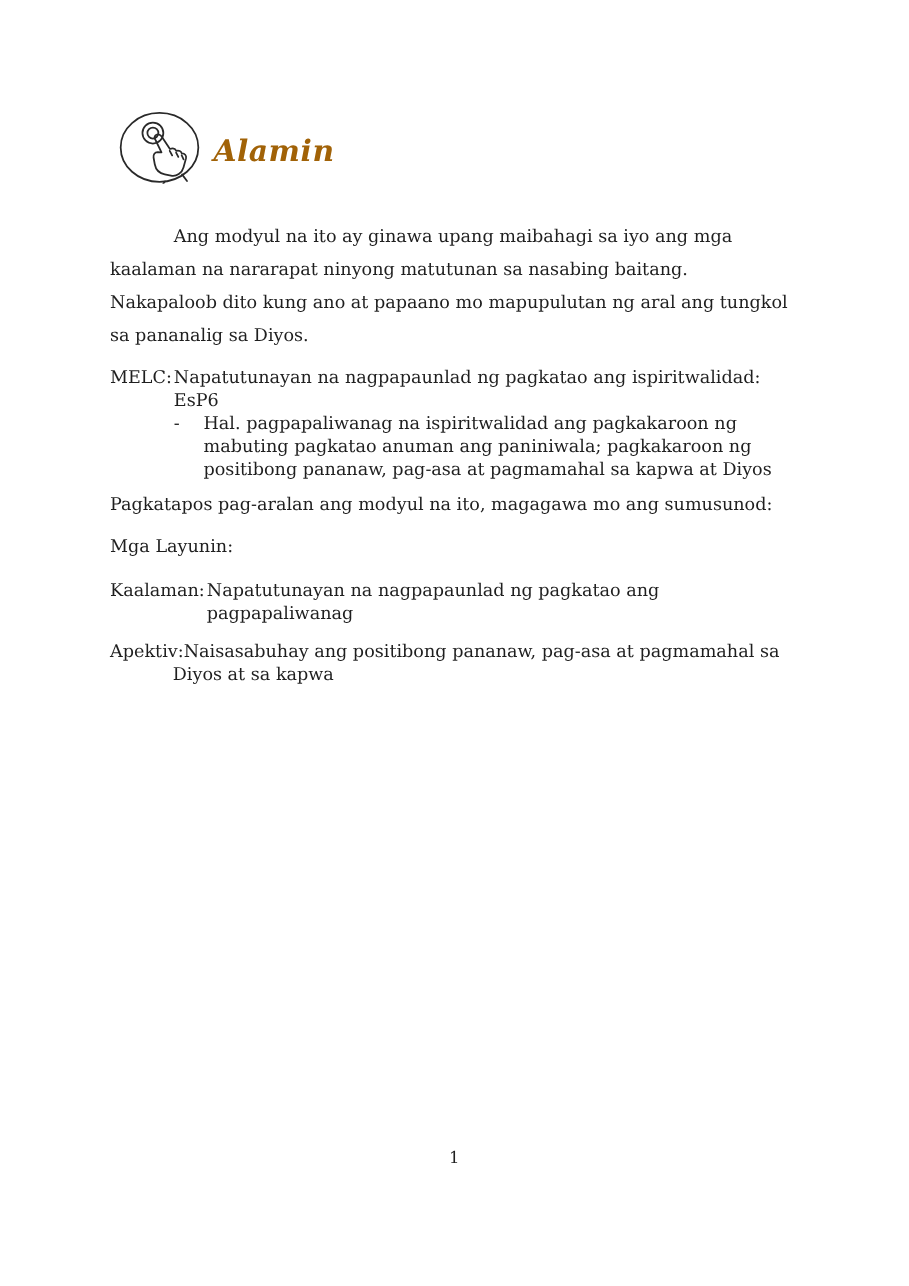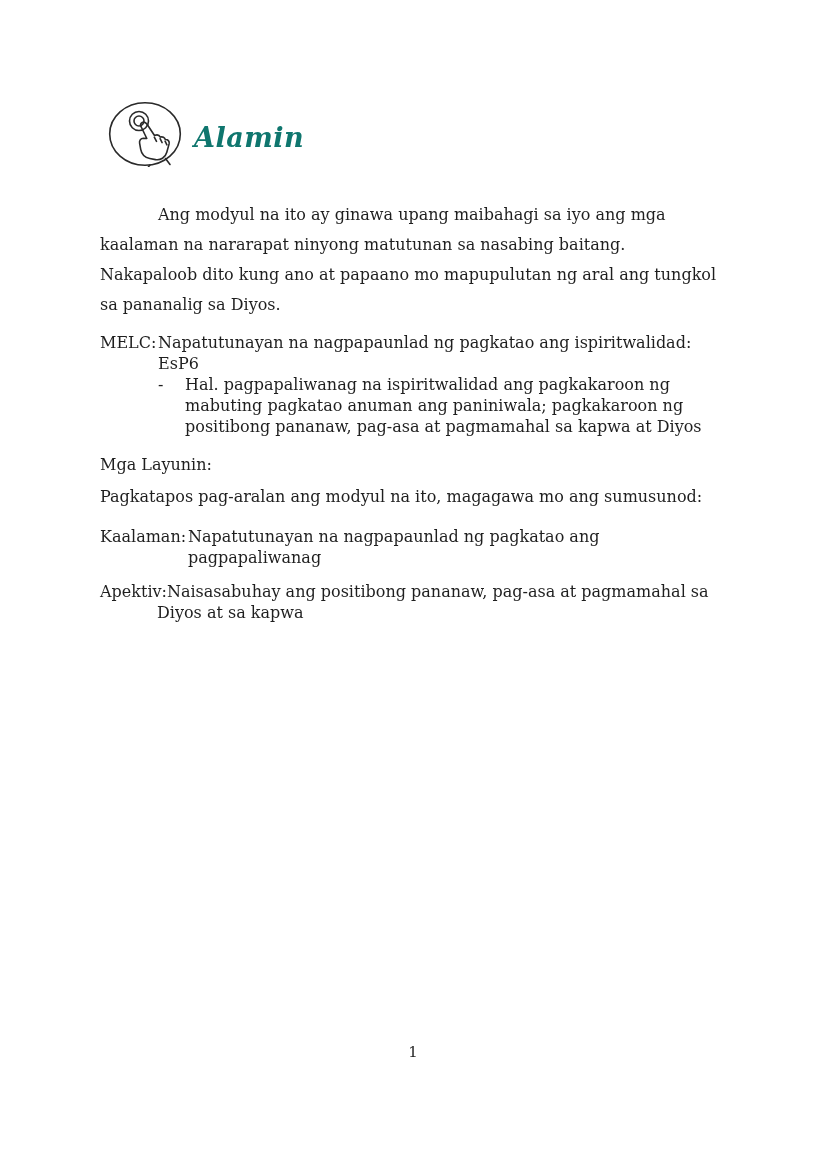--- a/index.html
+++ b/index.html
@@ -25,21 +25,21 @@
     margin: 101px 0 0 108px;
     height: 66px;
   }
   .header .icon-wrap { width: 74px; height: 66px; flex: 0 0 auto; }
   .page-title {
     margin: 6px 0 0 0;
     font-size: 27px;
     font-weight: bold;
     font-style: italic;
     letter-spacing: 0.5px;
-    color: #0f766e;
+    color: #a16207;
   }
 
   
   .content { margin: 33px 28px 0 100px; }
 
   .intro {
     line-height: 30px;
     text-indent: 58px;
     white-space: pre-line;
   }
@@ -118,23 +118,23 @@
 sa pananalig sa Diyos.</div>
 
     <div class="melc-block">
       <div class="block hang h58"><span class="lbl">MELC:</span><span>Napatutunayan na nagpapaunlad ng pagkatao ang ispiritwalidad:
 EsP6</span></div>
       <div class="block hang hbul"><span class="lbl">-</span><span>Hal. pagpapaliwanag na ispiritwalidad ang pagkakaroon ng
 mabuting pagkatao anuman ang paniniwala; pagkakaroon ng
 positibong pananaw, pag-asa at pagmamahal sa kapwa at Diyos</span></div>
     </div>
 
+    <div class="block pagkatapos">Pagkatapos pag-aralan ang modyul na ito, magagawa mo ang sumusunod:</div>
+
     <div class="block layunin">Mga Layunin:</div>
-
-    <div class="block pagkatapos">Pagkatapos pag-aralan ang modyul na ito, magagawa mo ang sumusunod:</div>
 
     <div class="block hang h88 obj-kaalaman"><span class="lbl">Kaalaman:</span><span>Napatutunayan na nagpapaunlad ng pagkatao ang
 pagpapaliwanag</span></div>
 
 
     <div class="block hang h57 obj-apektiv"><span class="lbl">Apektiv:</span><span>Naisasabuhay ang positibong pananaw, pag-asa at pagmamahal sa
 Diyos at sa kapwa</span></div>
 
   </div>
 

